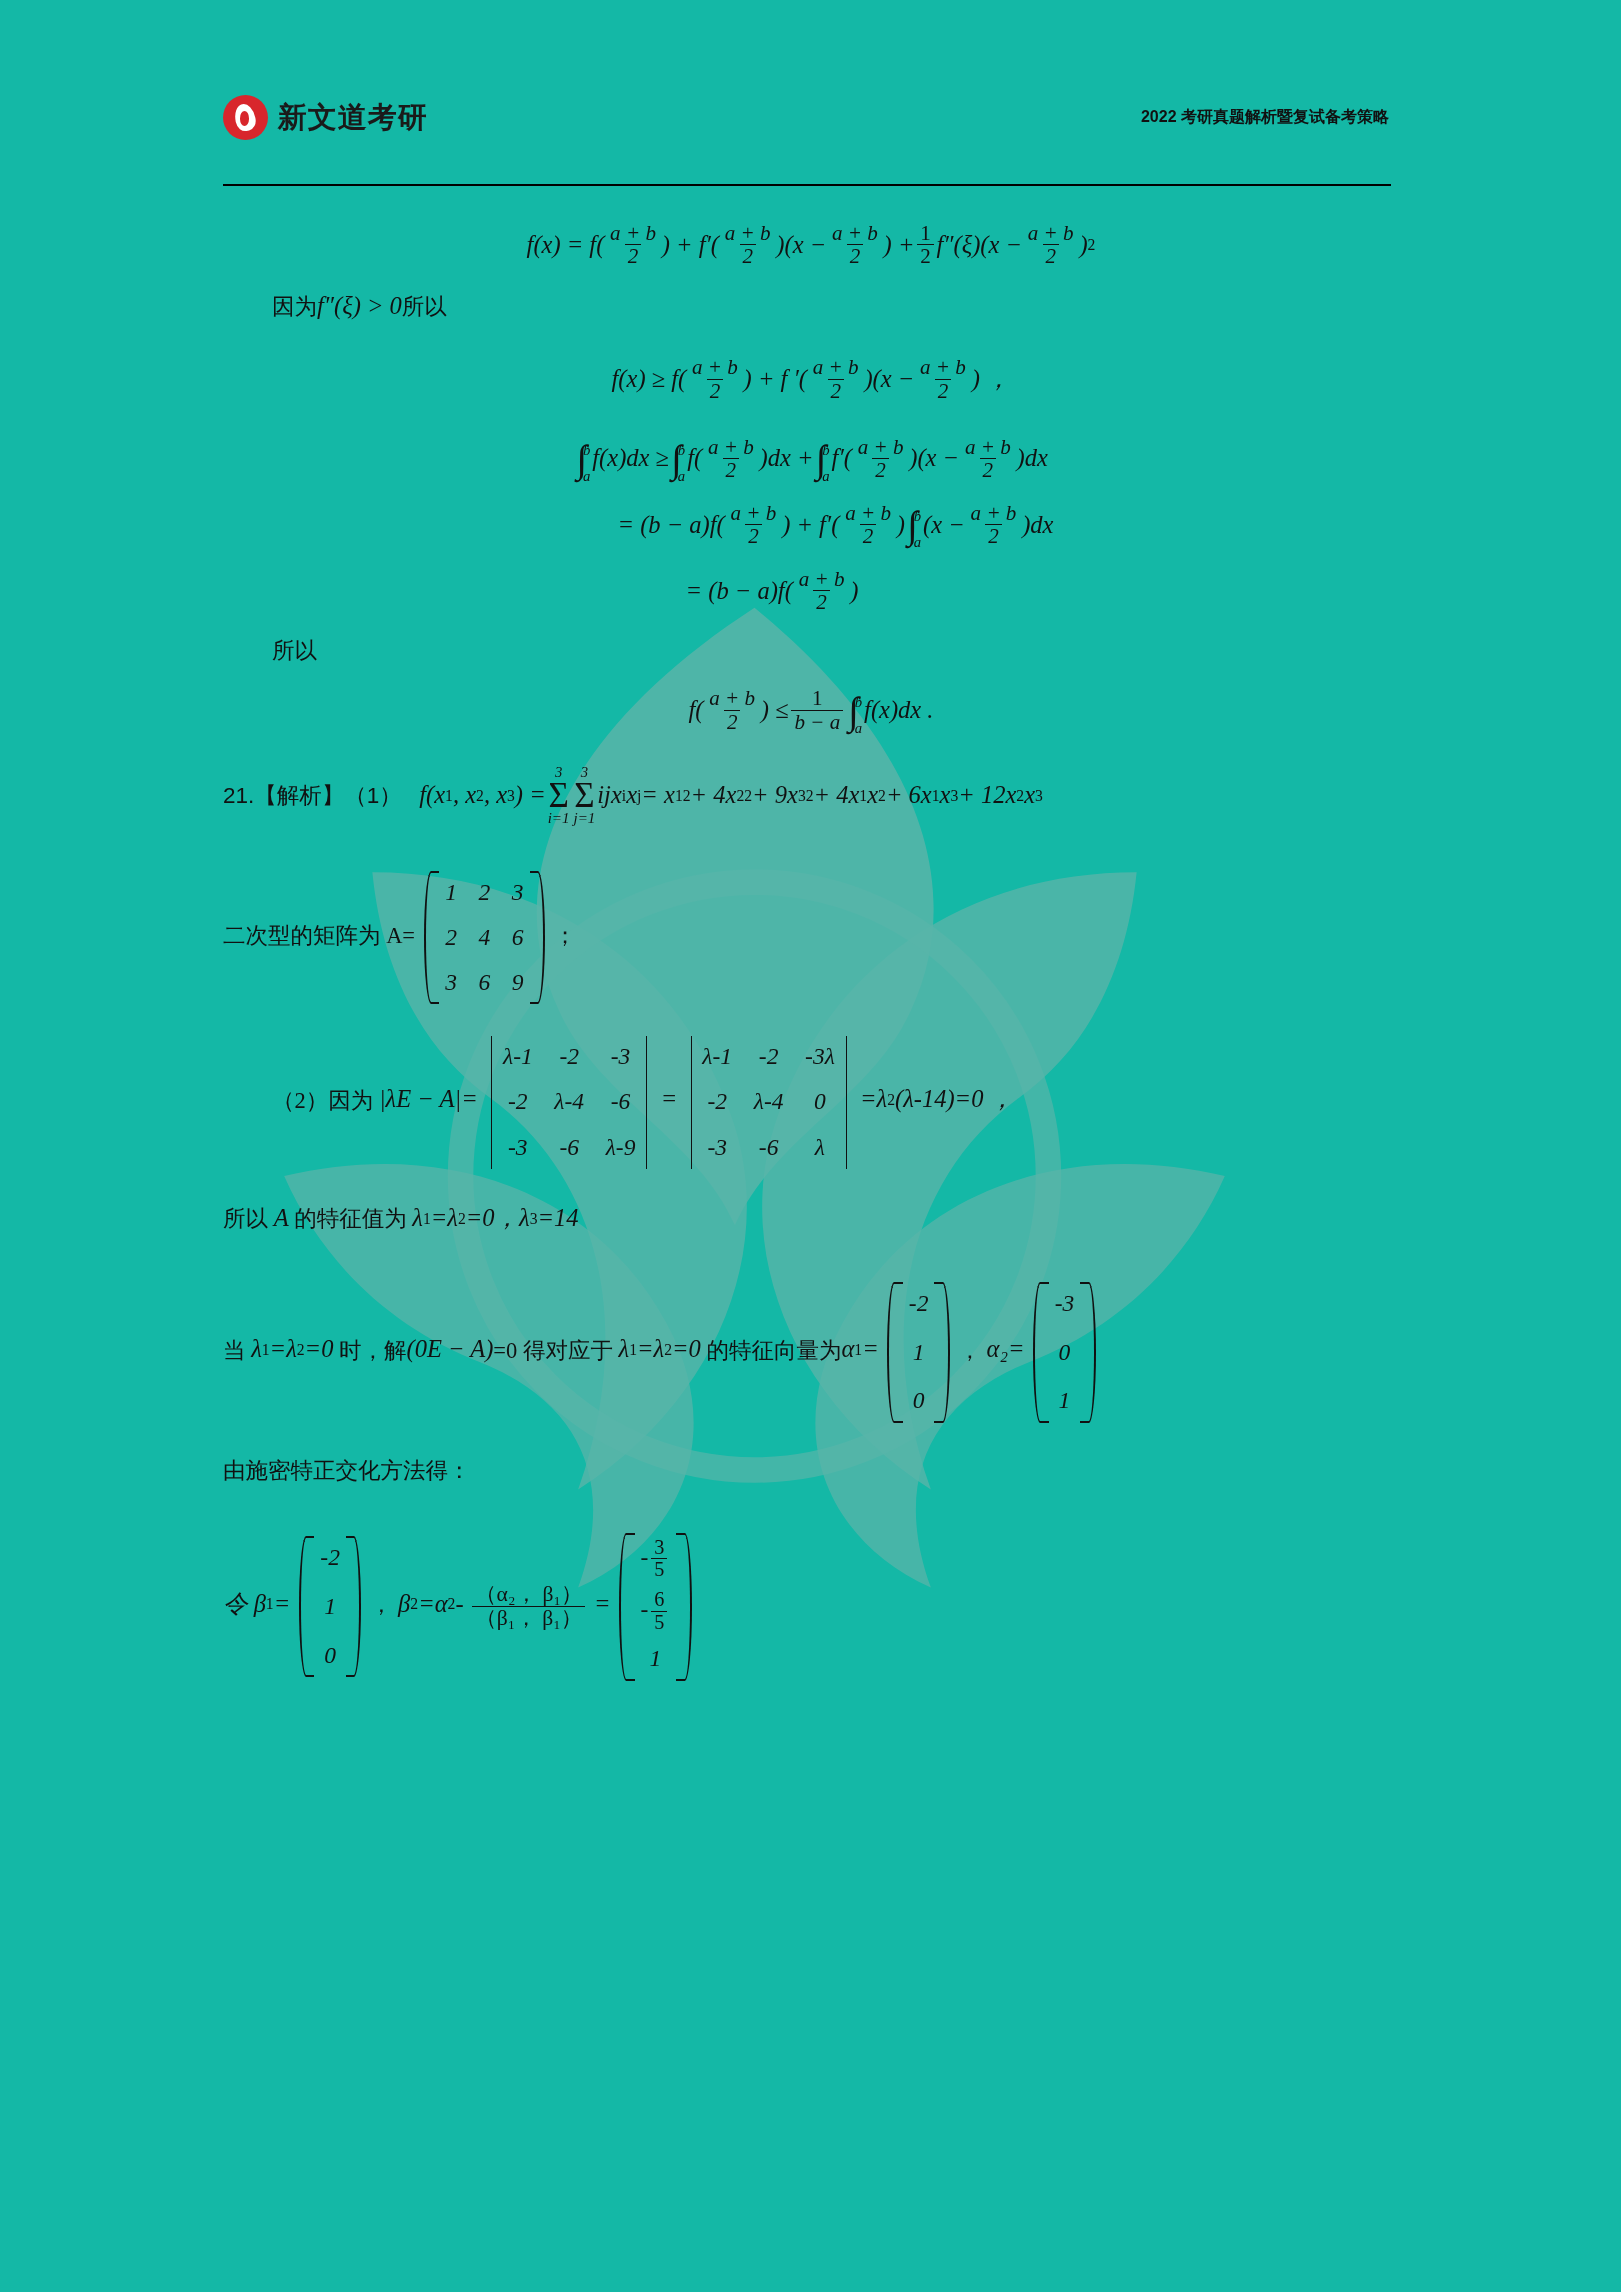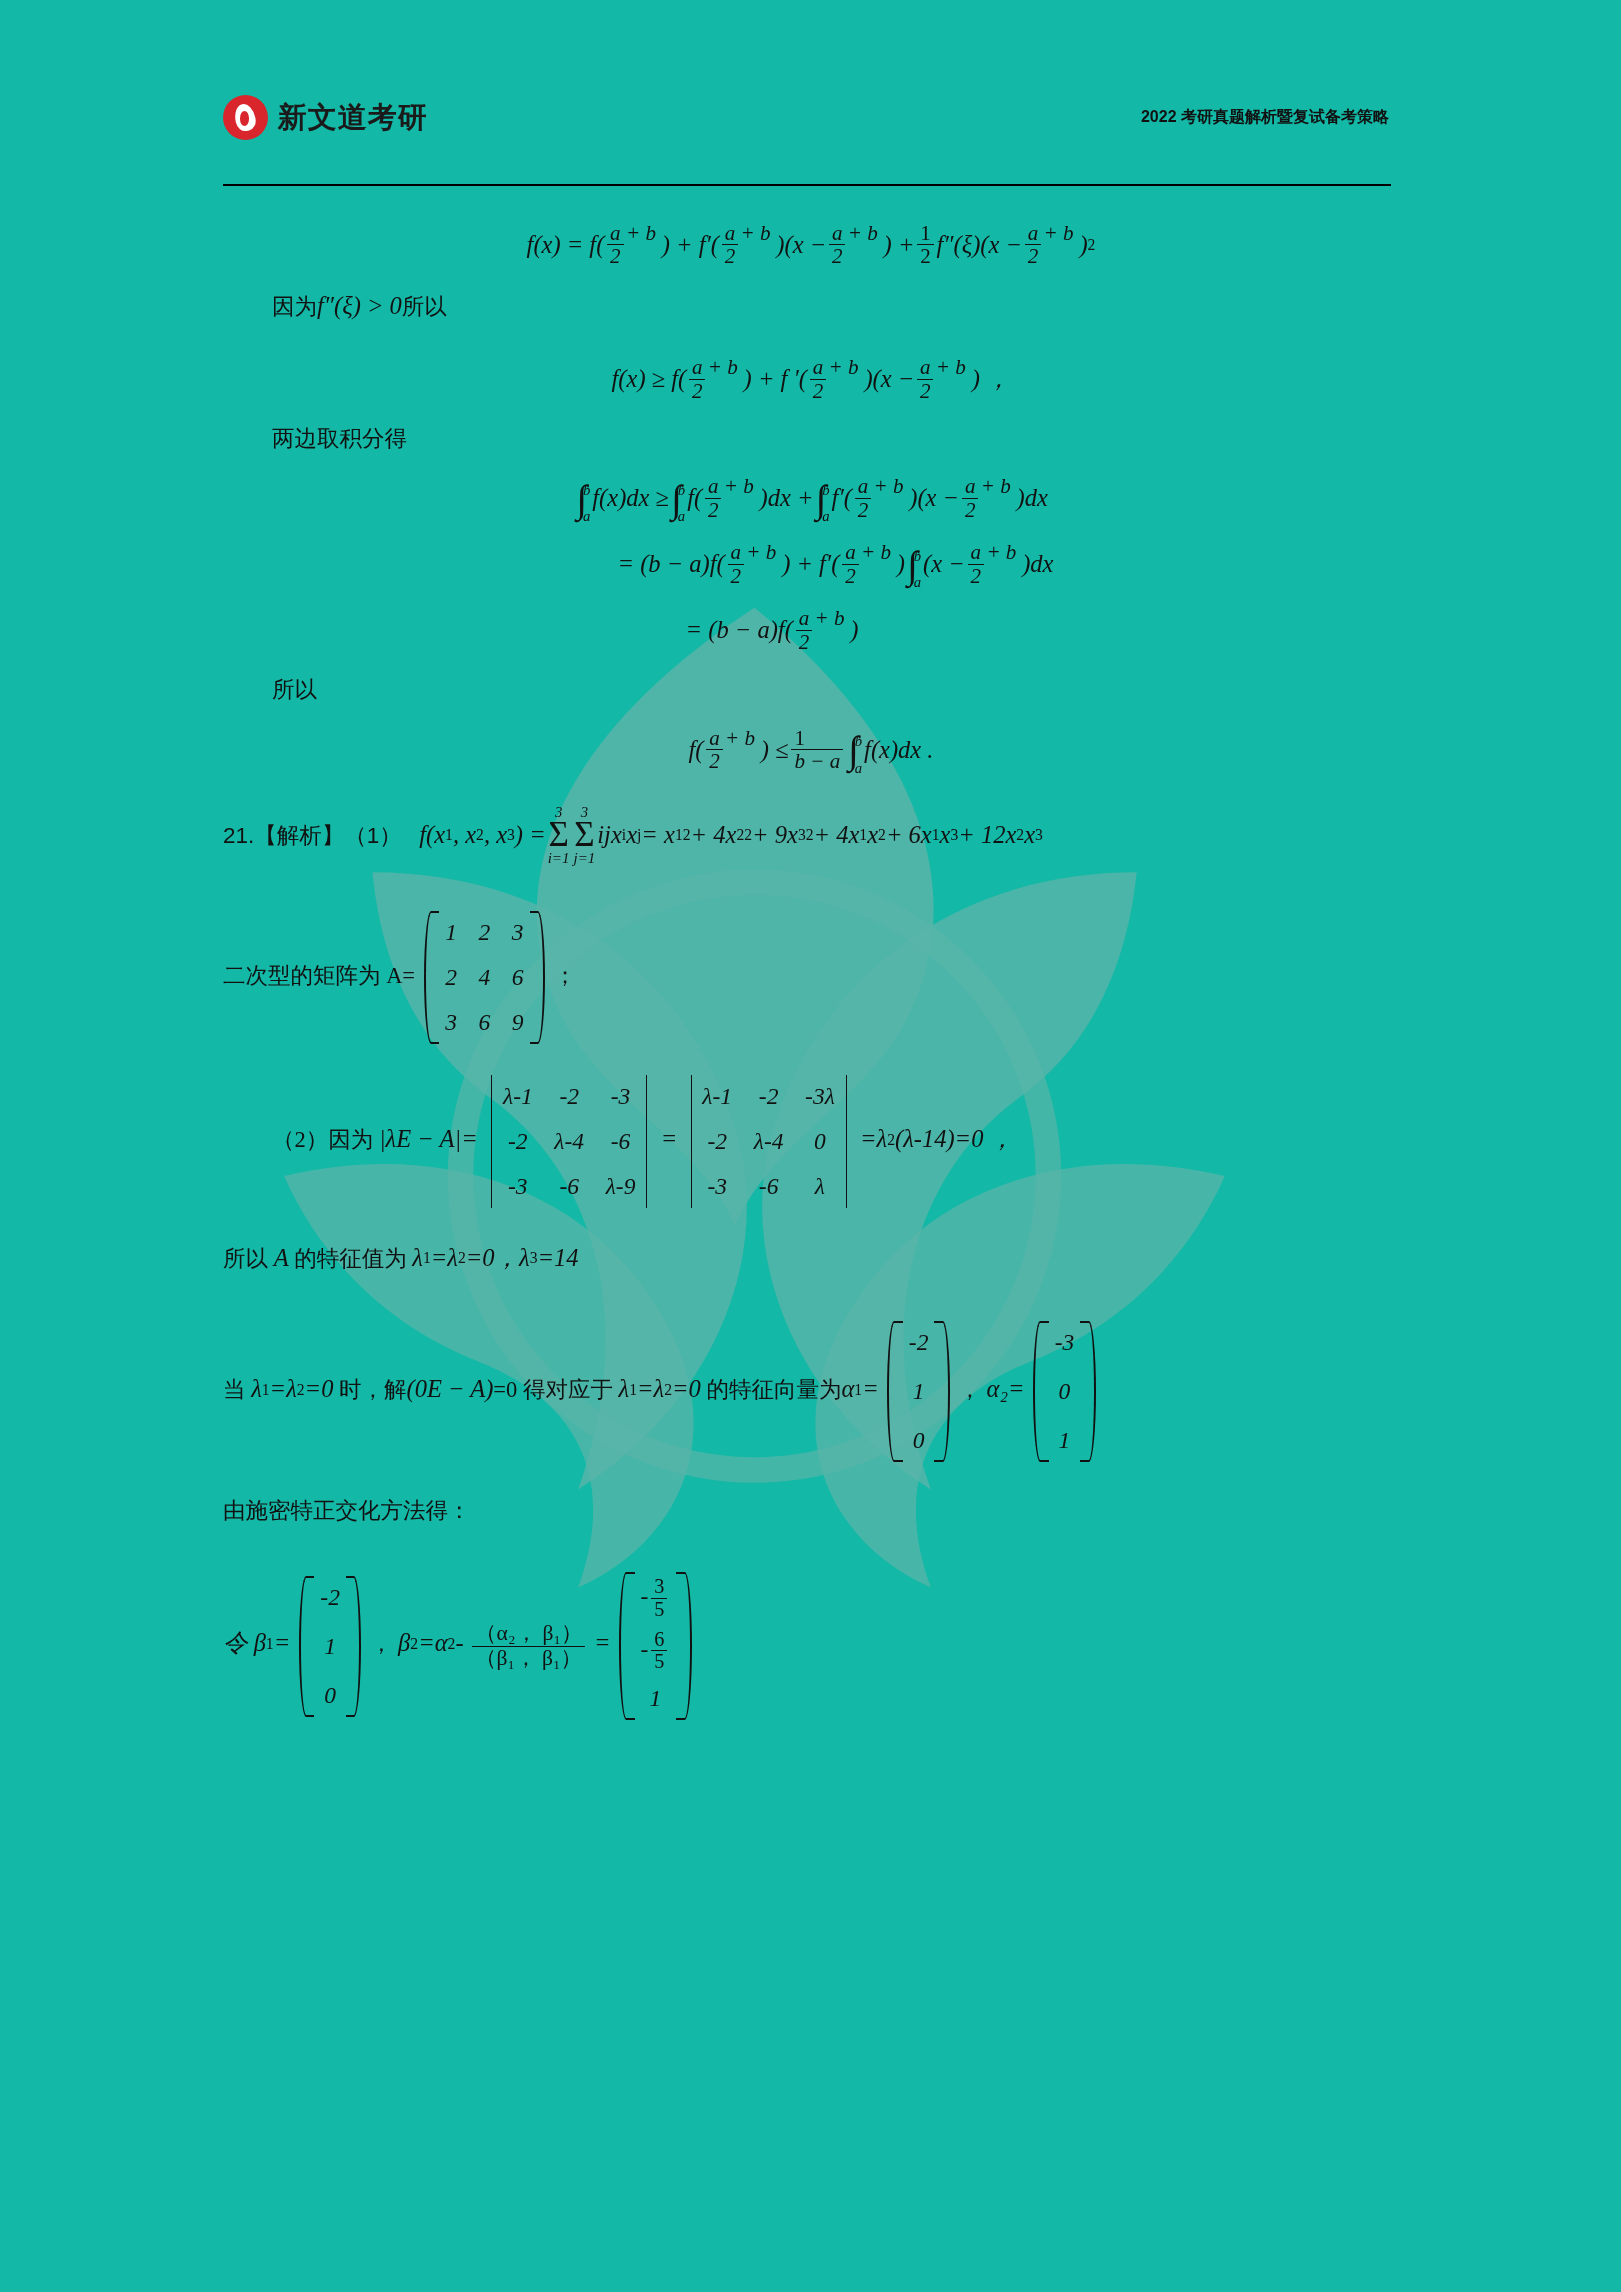--- a/index.html
+++ b/index.html
@@ -132,21 +132,21 @@
     align-items: center;
     white-space: nowrap;
   }
   .up { font-style: normal; }
   sub, sup { font-style: normal; font-size: 0.64em; }
 
   
   .frac {
     display: inline-flex;
     flex-direction: column;
-    align-items: flex-start;
+    align-items: center;
     vertical-align: middle;
     margin: 0 2.9px;
     font-size: 0.86em;
     line-height: 1.08;
   }
   .frac > .num { padding: 0 2.9px; }
   .frac > .den { padding: 0 2.9px; border-top: 1.2px solid #111; }
 
   
   .intg {
@@ -290,21 +290,20 @@
             <span class="den">2</span>
           </span>)(x − <span class="frac">
             <span class="num">a + b</span>
             <span class="den">2</span>
           </span>) ，
       </span>
     </div>
 
     <div class="gap-s"></div>
 
-    <div class="line indent">两边取积分得</div>
 
     <div class="gap-s"></div>
 
     <div class="line center">
       <span class="math">
         <span class="intg">
             <span class="sym">∫</span>
             <span class="lims">
               <span class="hi">b</span>
               <span class="lo">a</span>

